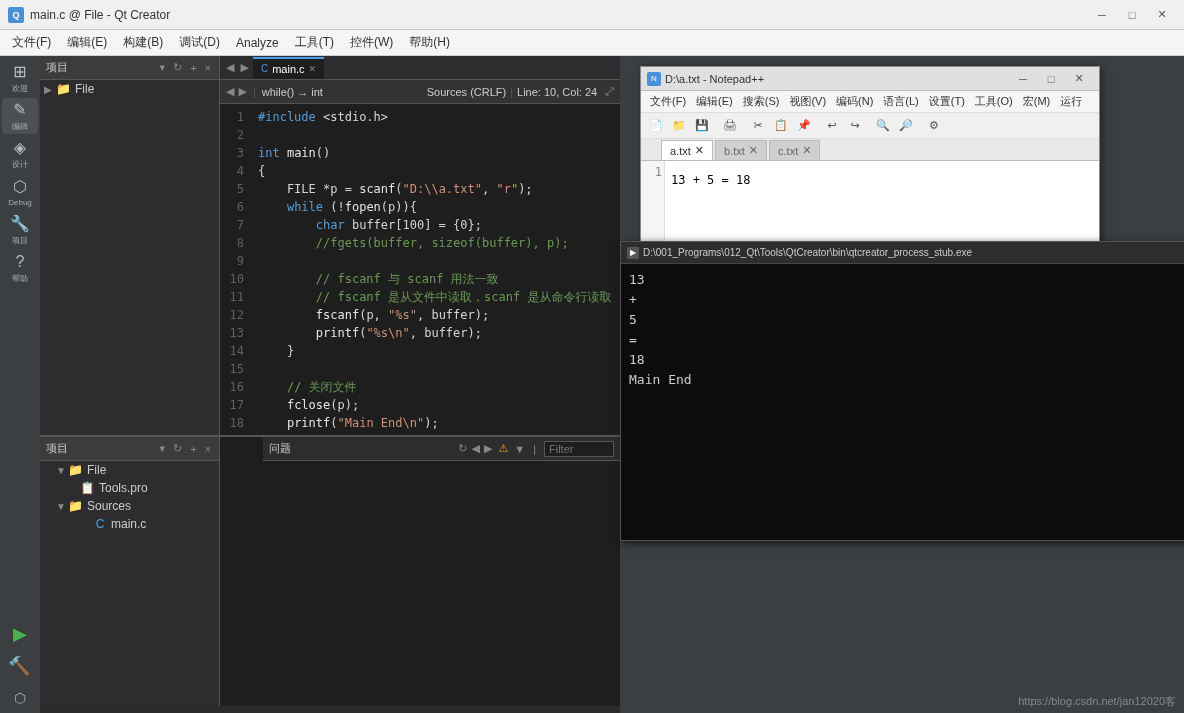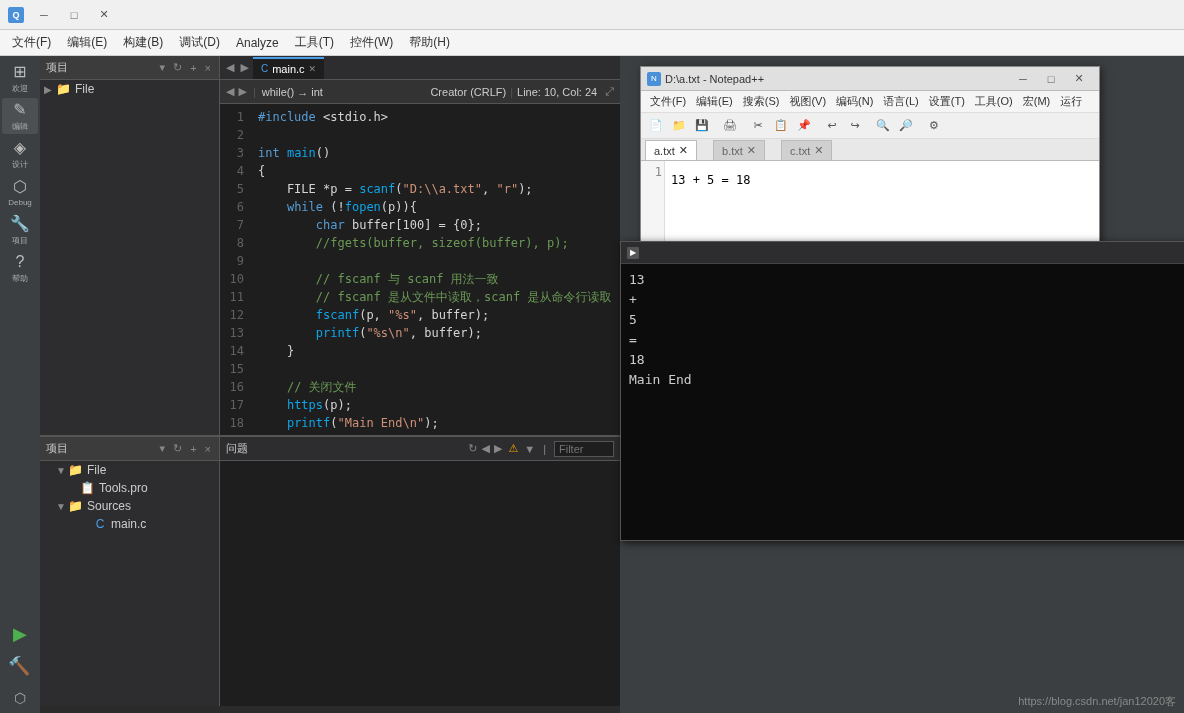--- a/index.html
+++ b/index.html
@@ -189,21 +189,21 @@
       font-family: 'Consolas', monospace;
       font-size: 12px;
       color: #d4d4d4;
       line-height: 18px;
       overflow: hidden;
       white-space: pre;
     }
     .kw { color: #569cd6; }
     .str { color: #ce9178; }
     .cmt { color: #6a9955; }
-    .fn { color: #0ea5e9; }
+    .fn { color: #e5e5e5; }
     .num { color: #b5cea8; }
 
     
     .bottom-area {
       height: 270px;
       display: flex;
       border-top: 1px solid #555;
     }
 
     
@@ -212,20 +212,21 @@
       background: #2d2d30;
       border-right: 1px solid #555;
     }
 
     
     .problems-panel {
       flex: 1;
       background: #1e1e1e;
       display: flex;
       flex-direction: column;
+      padding-left: 43px;
     }
     .problems-header {
       height: 24px;
       background: #2d2d30;
       display: flex;
       align-items: center;
       padding: 0 6px;
       gap: 4px;
       border-bottom: 1px solid #555;
     }
@@ -292,23 +293,23 @@
       color: #555;
       cursor: pointer;
       border: 1px solid transparent;
     }
     .npp-tool-sep { width: 4px; }
     .npp-tabs {
       height: 22px;
       background: #e8e8e8;
       display: flex;
       align-items: flex-end;
-      padding: 0 4px;
+      padding: 0 20px;
       border-bottom: 1px solid #bbb;
-      gap: 16px;
+      gap: 2px;
     }
     .npp-tab {
       height: 20px;
       padding: 0 8px;
       font-size: 11px;
       display: flex;
       align-items: center;
       gap: 4px;
       cursor: pointer;
       border: 1px solid #bbb;
@@ -327,26 +328,27 @@
       border-right: 1px solid #ddd;
       font-family: 'Consolas', monospace;
       font-size: 12px;
       color: #888;
       padding: 2px 2px;
       line-height: 18px;
       text-align: right;
     }
     .npp-code {
       flex: 1;
-      padding: 10px 6px;
+      padding: 2px 6px;
       font-family: 'Consolas', monospace;
       font-size: 12px;
       color: #000;
       line-height: 18px;
       white-space: pre;
+      margin-top: 8px;
     }
 
     
     .terminal-window {
       position: absolute;
       top: 185px;
       left: 0px;
       width: 580px;
       height: 300px;
       background: #000;
@@ -396,20 +398,21 @@
       font-size: 18px;
     }
     .run-btn.stop { color: #f44336; }
     .run-btn.build { color: #ff9800; }
   </style>
 </head>
 <body>
 
 <div class="title-bar">
   <div class="title-bar-icon">Q</div>
+  <span class="title-bar-text">main.c @ File - Qt Creator</span>
   <div class="title-bar-controls">
     <button class="title-btn">─</button>
     <button class="title-btn">□</button>
     <button class="title-btn close">✕</button>
   </div>
 </div>
 
 <div class="menu-bar">
   <span class="menu-item">文件(F)</span>
   <span class="menu-item">编辑(E)</span>
@@ -488,21 +491,21 @@
               <span class="tab-close">✕</span>
             </div>
           </div>
 
           <div class="editor-toolbar">
             <span style="color:#888;font-size:11px;">◀</span>
             <span style="color:#888;font-size:11px;">▶</span>
             <span style="color:#555;font-size:11px;padding:0 2px;">|</span>
             <span class="editor-toolbar-text">while() → int</span>
             <span style="flex:1"></span>
-            <span class="editor-toolbar-text">Creator (CRLF)</span>
+            <span class="editor-toolbar-text">Sources (CRLF)</span>
             <span style="color:#555;font-size:11px;">|</span>
             <span class="editor-toolbar-text">Line: 10, Col: 24</span>
             <span style="color:#888;font-size:11px;margin-left:4px;">⤢</span>
           </div>
 
           <div class="code-area">
             <div class="line-numbers">
               1<br>2<br>3<br>4<br>5<br>6<br>7<br>8<br>9<br>10<br>11<br>12<br>13<br>14<br>15<br>16<br>17<br>18<br>19<br>20<br>21
             </div>
             <div class="code-content"><span class="kw">#include</span> &lt;stdio.h&gt;
@@ -514,21 +517,21 @@
         <span class="kw">char</span> buffer[100] = {0};
         <span class="cmt">//fgets(buffer, sizeof(buffer), p);</span>
 
         <span class="cmt">// fscanf 与 scanf 用法一致</span>
         <span class="cmt">// fscanf 是从文件中读取，scanf 是从命令行读取</span>
         <span class="fn">fscanf</span>(p, <span class="str">"%s"</span>, buffer);
         <span class="fn">printf</span>(<span class="str">"%s\n"</span>, buffer);
     }
 
     <span class="cmt">// 关闭文件</span>
-    <span class="fn">https</span>(p);
+    <span class="fn">fclose</span>(p);
     <span class="fn">printf</span>(<span class="str">"Main End\n"</span>);
     <span class="kw">return</span> <span class="num">0</span>;
 }
 </div>
           </div>
         </div>
       </div>
 
       <div class="bottom-area">
 
@@ -569,21 +572,21 @@
         <div class="problems-panel">
           <div class="problems-header">
             <span style="font-size:11px;color:#ccc;">问题</span>
             <span style="flex:1"></span>
             <span style="font-size:11px;color:#888;">↻</span>
             <span style="font-size:11px;color:#888;">◀</span>
             <span style="font-size:11px;color:#888;">▶</span>
             <span style="font-size:11px;color:#f0a000;margin:0 2px;">⚠</span>
             <span style="font-size:11px;color:#888;">▼</span>
             <span style="font-size:11px;color:#888;margin:0 4px;">|</span>
-            <input type="text" style="background: rgb(30, 30, 30); border: 1px solid rgb(85, 85, 85); color: rgb(204, 204, 204); font-size: 11px; height: 16px; padding: 0px 4px; width: 60px;" placeholder="Filter">
+            <input type="text" style="background: rgb(30, 30, 30); border: 1px solid rgb(85, 85, 85); color: rgb(204, 204, 204); font-size: 11px; height: 16px; padding: 0px 4px; width: 70px;" placeholder="Filter">
           </div>
           <div class="problems-content"></div>
         </div>
       </div>
 
     </div>
 
     <div class="right-area">
 
       <div class="notepad-window">
@@ -642,20 +645,21 @@
         </div>
         <div class="npp-content">
           <div class="npp-line-nums">1</div>
           <div class="npp-code">13 + 5 = 18</div>
         </div>
       </div>
 
       <div class="terminal-window">
         <div class="terminal-title">
           <div class="terminal-icon">▶</div>
+          <span>D:\001_Programs\012_Qt\Tools\QtCreator\bin\qtcreator_process_stub.exe</span>
         </div>
         <div class="terminal-content">13
 +
 5
 =
 18
 Main End</div>
       </div>
 
       <div class="watermark">https://blog.csdn.net/jan12020客</div>

